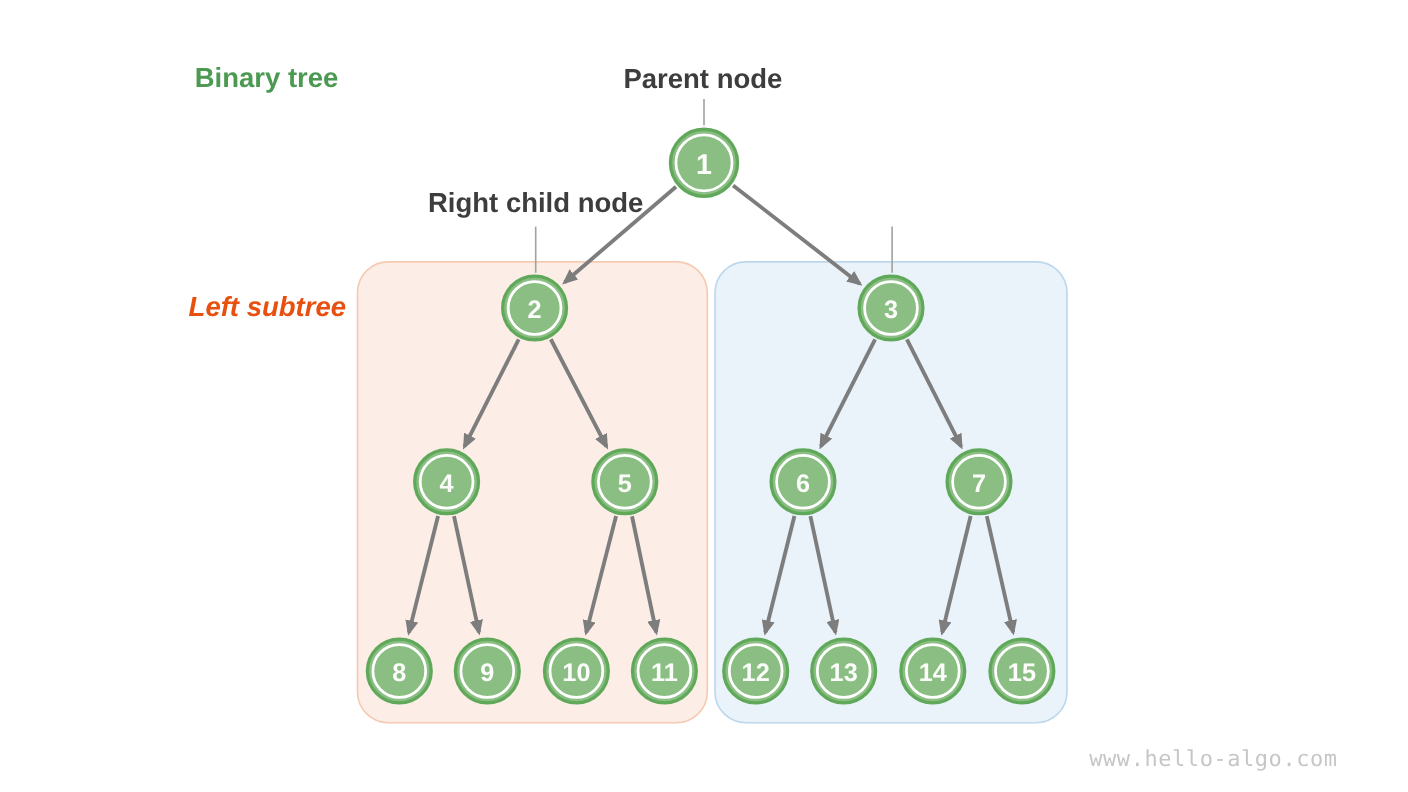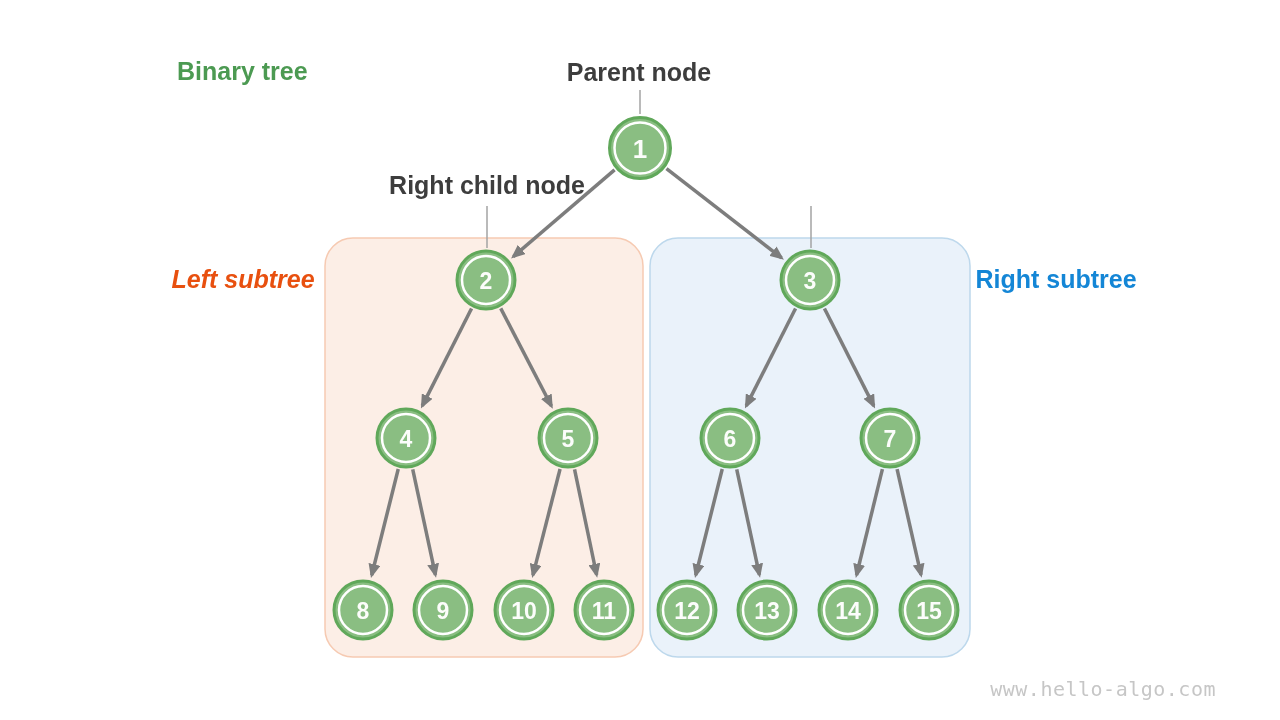--- a/index.html
+++ b/index.html
@@ -132,16 +132,15 @@
 
   <div class="lbl title" style="color: rgb(76, 154, 82);">Binary tree</div>
 
   <div class="lbl centered parent">Parent node</div>
 
   <div class="lbl centered leftchild">Right child node</div>
 
 
   <div class="lbl centered leftsub" style="color: rgb(232, 80, 15);">Left subtree</div>
 
-  <div class="lbl centered rightsub" style="color: rgb(20, 134, 214);">Right subtree</div>
 
   <div class="watermark">www.hello-algo.com</div>
 </div>
 
 </body></html>

